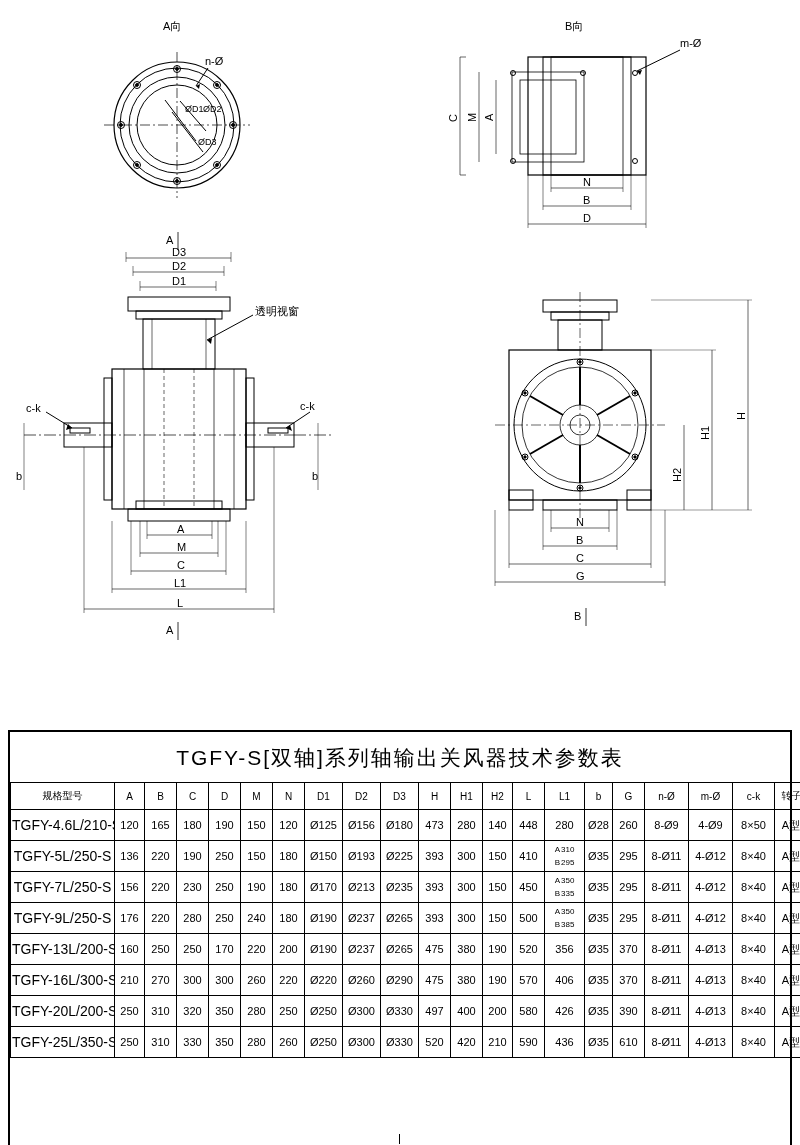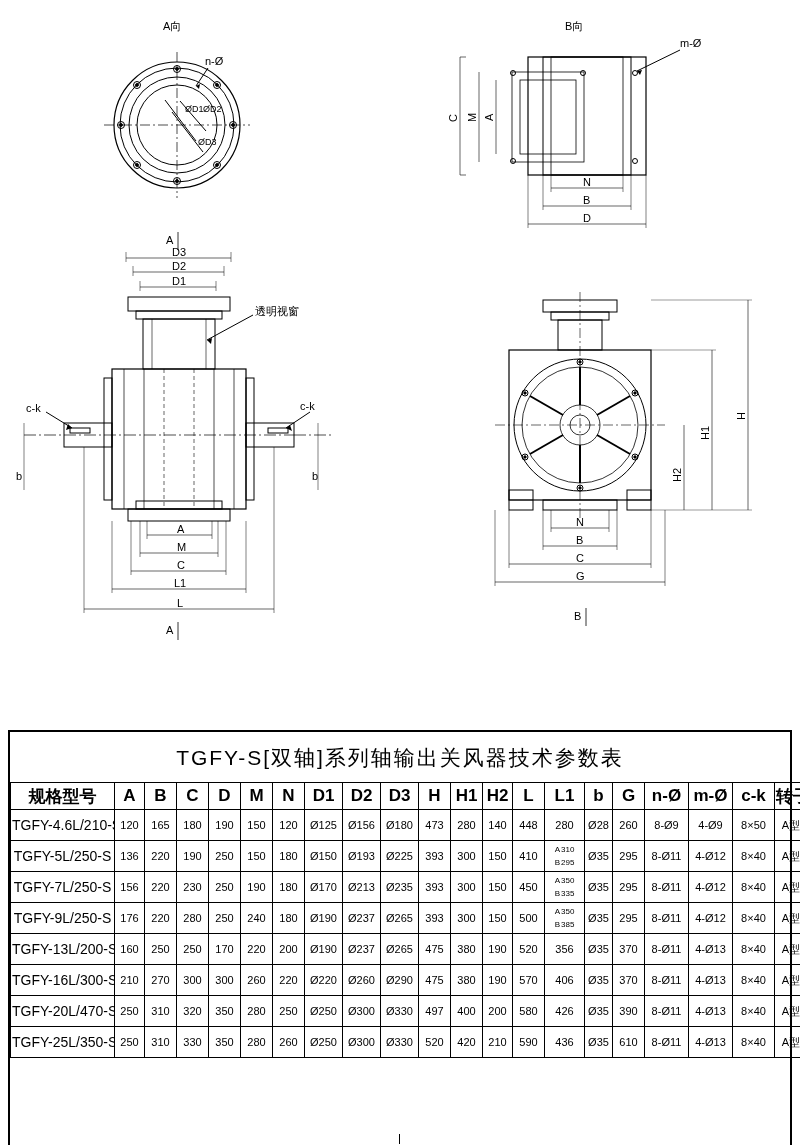--- a/index.html
+++ b/index.html
@@ -69,22 +69,22 @@
     border: 1px solid #000;
     text-align: center;
     font-size: 11px;
     height: 30px;
     padding: 0 1px;
     font-family: "Liberation Sans", sans-serif;
     overflow: hidden;
     white-space: nowrap;
   }
   table.spec th {
-    font-weight: bold;
-    font-size: 17px;
+    font-weight: normal;
+    font-size: 10px;
     height: 26px;
   }
   table.spec td.model {
     font-size: 14px;
   }
   .ab-cell {
     display: inline-block;
     font-size: 8px;
     line-height: 13px;
     text-align: center;
@@ -547,21 +547,21 @@
             <td>570</td>
             <td>406</td>
             <td>Ø35</td>
             <td>370</td>
             <td>8-Ø11</td>
             <td>4-Ø13</td>
             <td>8×40</td>
             <td>A型 B型</td>
           </tr>
           <tr>
-            <td class="model">TGFY-20L/470-S</td>
+            <td class="model">TGFY-20L/200-S</td>
             <td>250</td>
             <td>310</td>
             <td>320</td>
             <td>350</td>
             <td>280</td>
             <td>250</td>
             <td>Ø250</td>
             <td>Ø300</td>
             <td>Ø330</td>
             <td>497</td>

